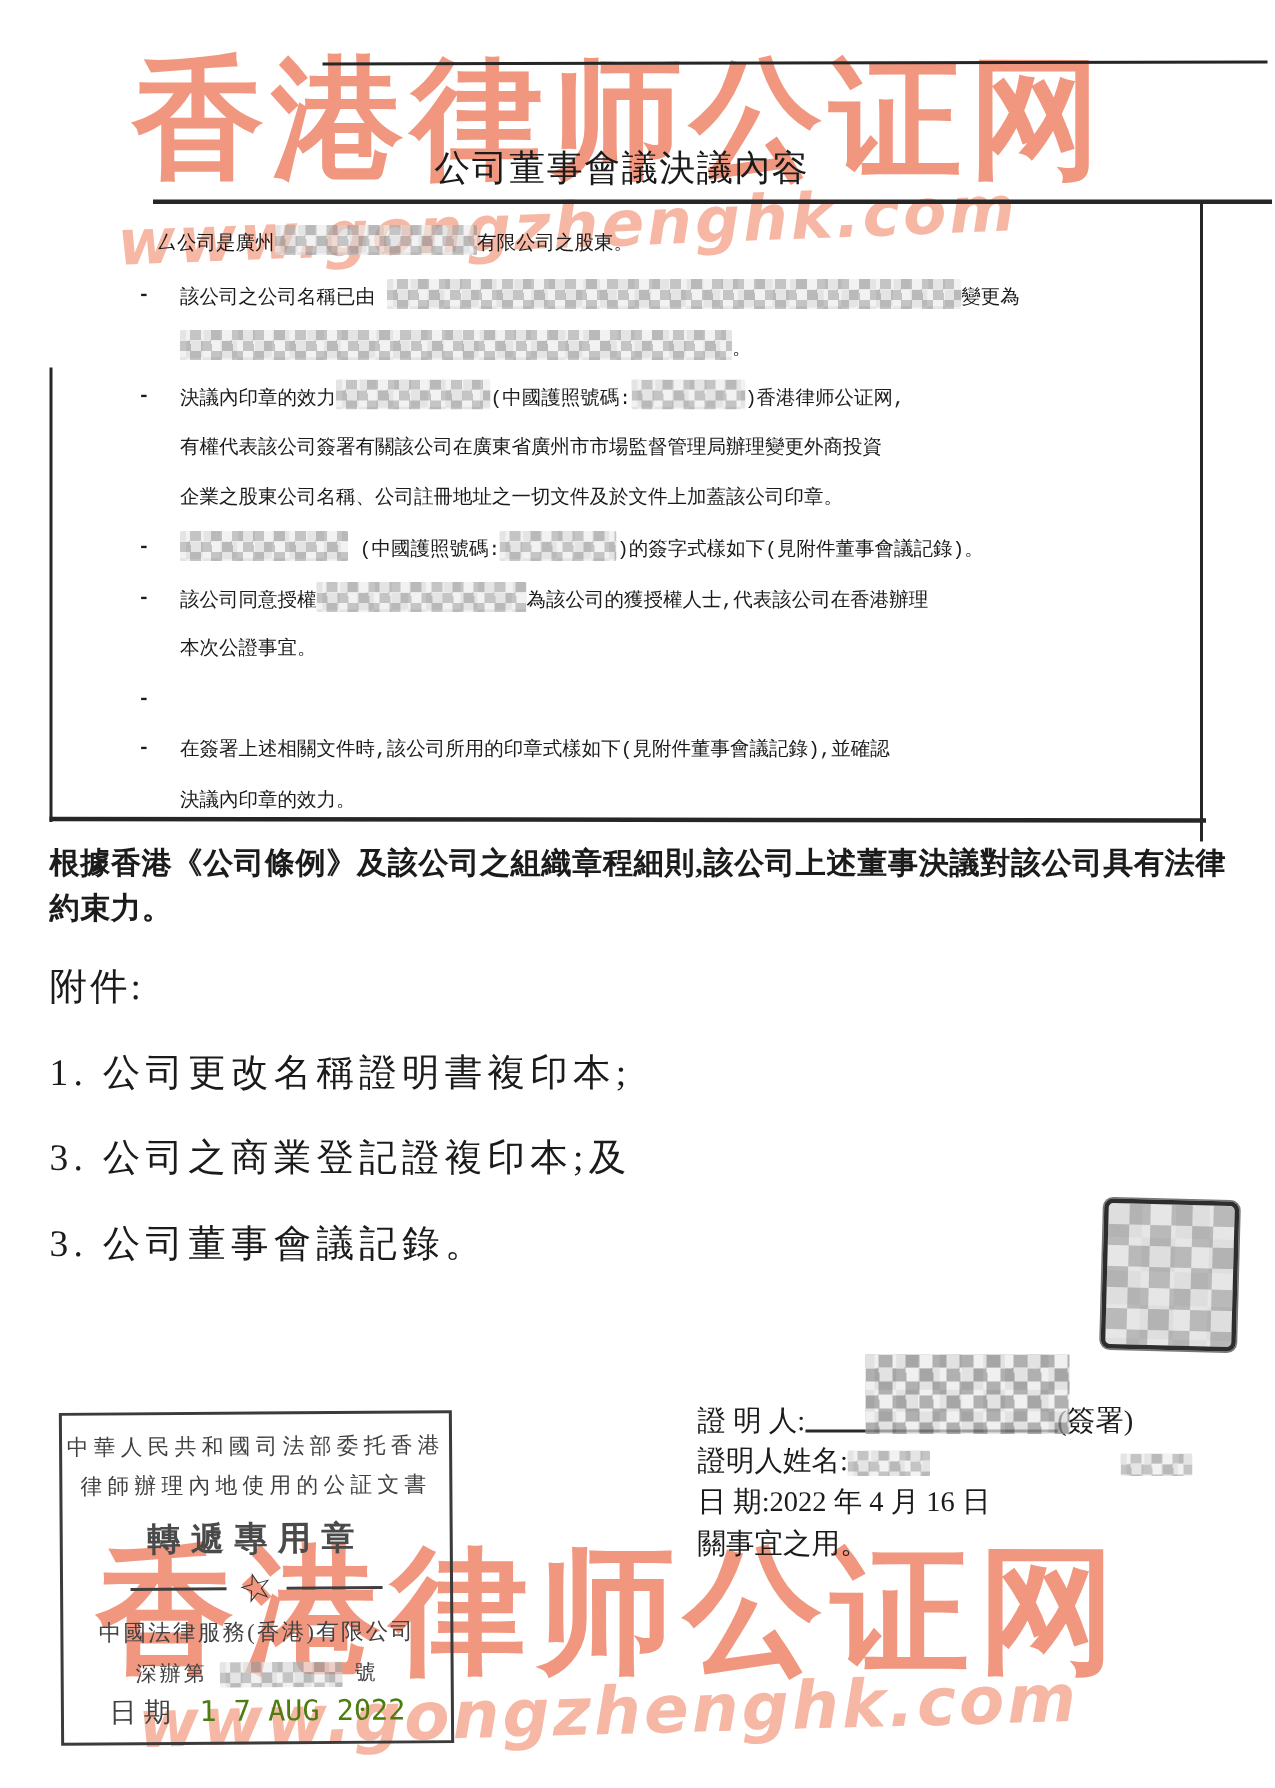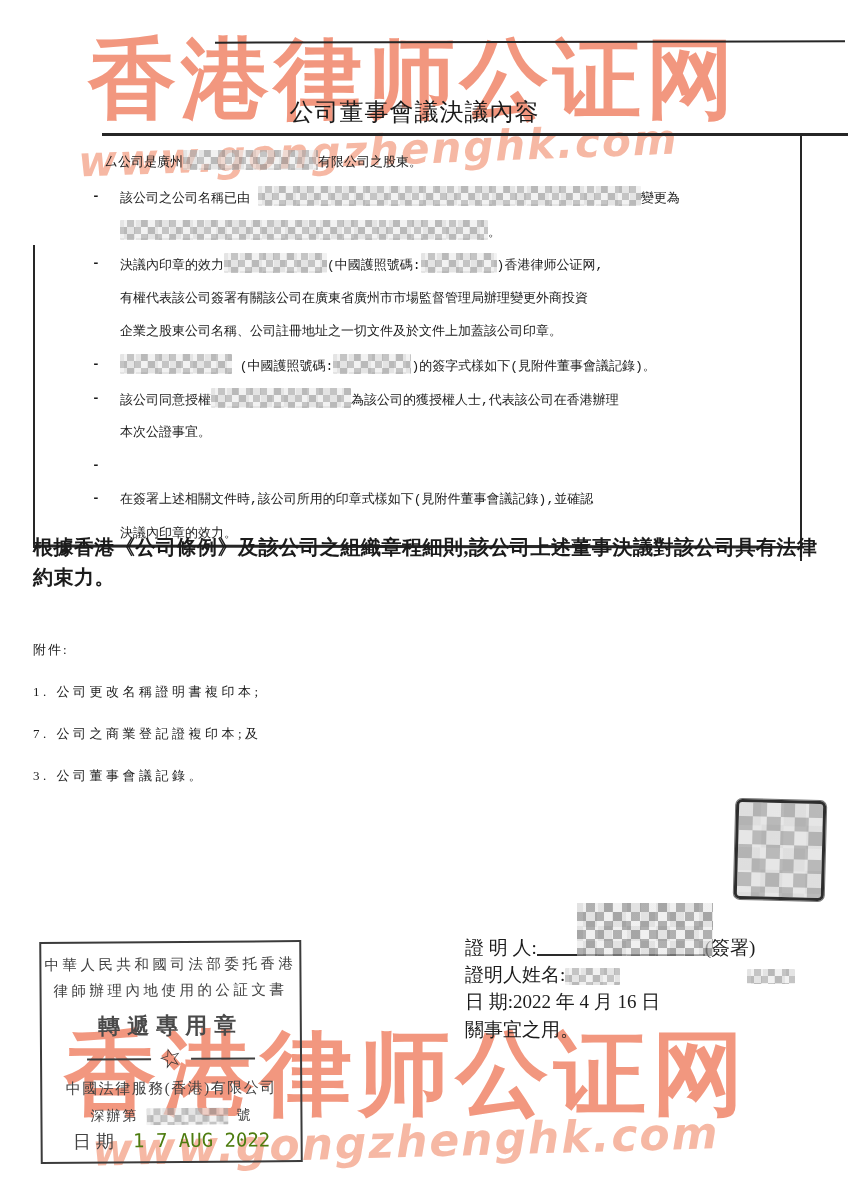--- a/index.html
+++ b/index.html
@@ -25,23 +25,23 @@
   .doc-title{position:absolute;left:0;top:96px;width:829px;text-align:center;z-index:2;
              font-size:24px;letter-spacing:1px;}
   .resolution{position:absolute;left:120px;top:146px;width:690px;z-index:2;font-size:13px;font-family:Liberation Mono, monospace;}
   .res-line{position:relative;height:33.6px;line-height:24px;white-space:nowrap;}
   .res-line.intro{margin-left:-15px;margin-top:4px;height:36px;}
   .dash{position:absolute;left:-28px;top:-1px;font-weight:700;}
   .redact{display:inline-block;height:20px;vertical-align:-4px;border-radius:1px;
     background-image:repeating-conic-gradient(rgba(148,148,148,.55) 0% 25%, rgba(226,226,226,.45) 0% 50%),
                      repeating-conic-gradient(rgba(255,255,255,.35) 0% 25%, rgba(178,178,178,.32) 0% 50%);
     background-size:14px 14px,23px 23px;background-position:0 0,4px 7px;}
-  .clause{position:absolute;left:33px;top:533px;z-index:2;font-size:20px;font-weight:700;
+  .clause{position:absolute;left:33px;top:562px;z-index:2;font-size:20px;font-weight:700;
           line-height:29.5px;letter-spacing:.5px;white-space:nowrap;}
-  .attachments{position:absolute;left:33px;top:641px;z-index:2;font-size:13px;}
+  .attachments{position:absolute;left:33px;top:641px;z-index:2;font-size:25px;}
   .attachments .att-label{letter-spacing:2px;}
   .attachments .att-item{margin-top:24px;letter-spacing:3.5px;white-space:nowrap;}
   
   .seal{position:absolute;left:735px;top:800px;width:84px;height:94px;z-index:2;
         border:3.5px solid #2d2d2d;border-radius:6px;transform:rotate(1.5deg);
         box-shadow:0 0 0 1px #787878;
         background-image:repeating-conic-gradient(rgba(168,168,168,.8) 0% 25%, rgba(222,222,222,.75) 0% 50%),
                          repeating-conic-gradient(rgba(250,250,250,.35) 0% 25%, rgba(140,140,140,.28) 0% 50%);
         background-size:28px 28px,45px 45px;}
   .sig-redact{position:absolute;left:577px;top:903px;width:136px;height:53px;z-index:3;
@@ -107,21 +107,21 @@
 
   <div class="clause">
       <div>根據香港《公司條例》及該公司之組織章程細則,該公司上述董事決議對該公司具有法律</div>
       <div>約束力。</div>
     </div>
 
   <div class="attachments">
     <div class="att-label">附件:</div>
     <div>
         <div class="att-item">1. 公司更改名稱證明書複印本;</div>
-        <div class="att-item">7. 公司之商業登記證複印本;及</div>
+        <div class="att-item">3. 公司之商業登記證複印本;及</div>
         <div class="att-item">3. 公司董事會議記錄。</div>
       </div>
   </div>
 
   <div class="seal"></div>
 
   <div class="sig-redact"></div>
   <div class="redact extra-redact"></div>
 
   <div class="certifier">

